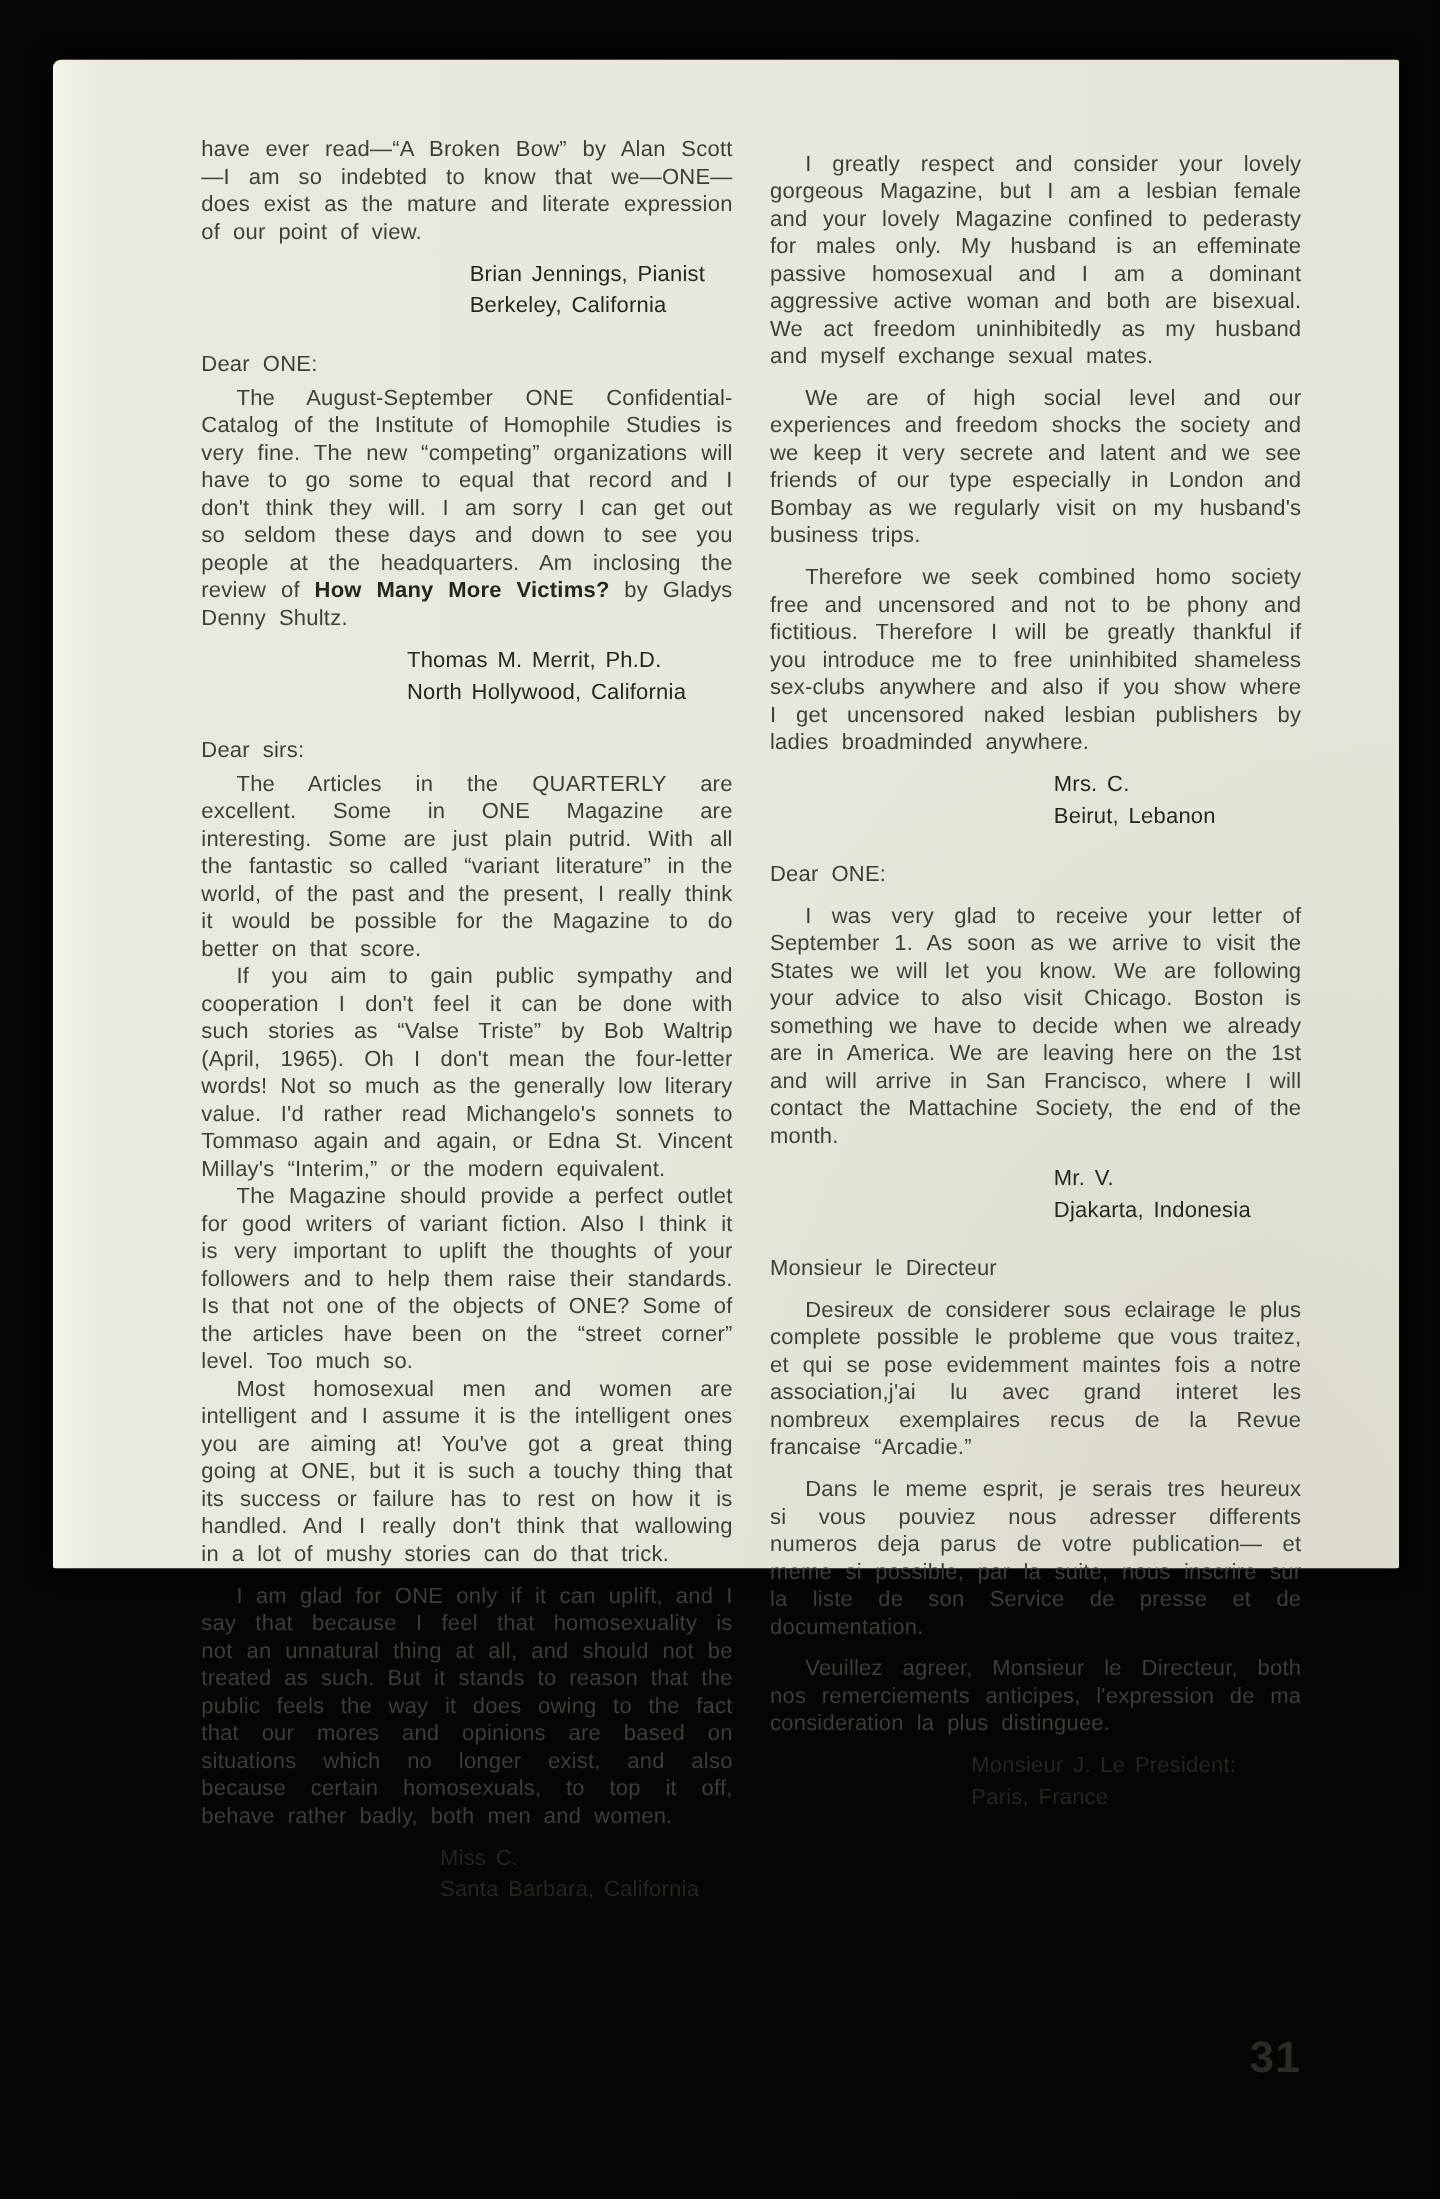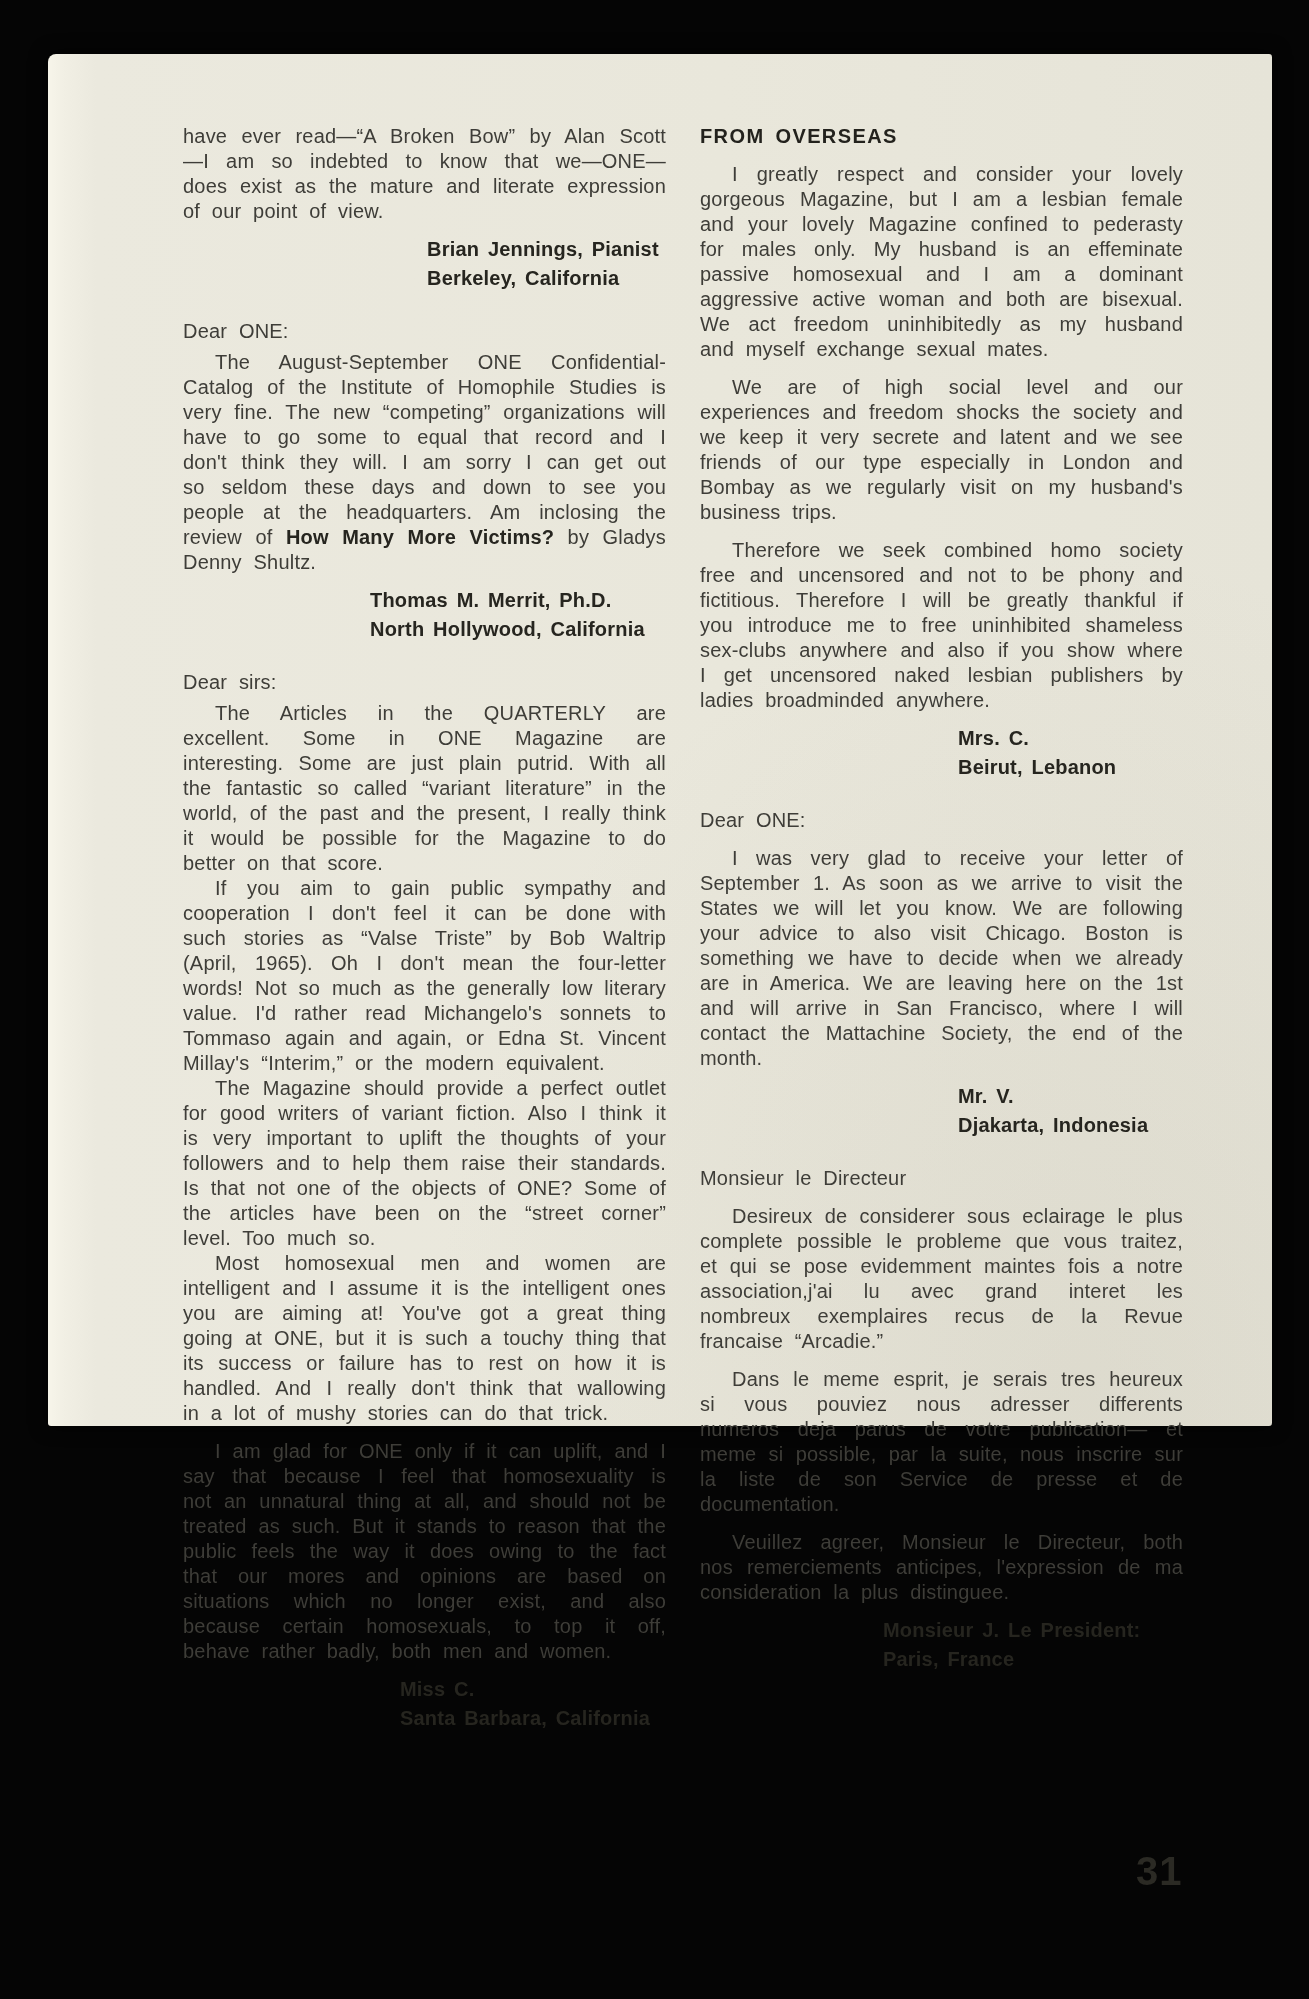--- a/index.html
+++ b/index.html
@@ -51,21 +51,21 @@
     margin-bottom: 6px;
   }
   .heading {
     font-weight: bold;
     color: #23221d;
     letter-spacing: 1.4px;
     word-spacing: 4px;
     margin-bottom: 8px;
   }
   .signature {
-    font-weight: bold;
+    font-weight: normal;
     color: #26251f;
     margin-top: 11px;
     margin-bottom: 3px;
     word-spacing: 3px;
   }
   .sig-line { line-height: 29px; }
 
   .para b {
     font-weight: bold;
     color: #26251f;
@@ -102,21 +102,20 @@
       <p class="para indent"><span>If you aim to gain public sympathy and cooperation I don't feel it can be done with such stories as “Valse Triste” by Bob Waltrip (April, 1965). Oh I don't mean the four-letter words! Not so much as the generally low literary value. I'd rather read Michangelo's sonnets to Tommaso again and again, or Edna St. Vincent Millay's “Interim,” or the modern equivalent.</span></p>
       <p class="para indent"><span>The Magazine should provide a perfect outlet for good writers of variant fiction. Also I think it is very important to uplift the thoughts of your followers and to help them raise their standards. Is that not one of the objects of ONE? Some of the articles have been on the “street corner” level. Too much so.</span></p>
       <p class="para indent"><span>Most homosexual men and women are intelligent and I assume it is the intelligent ones you are aiming at! You've got a great thing going at ONE, but it is such a touchy thing that its success or failure has to rest on how it is handled. And I really don't think that wallowing in a lot of mushy stories can do that trick.</span></p>
       <p class="para indent spaced"><span>I am glad for ONE only if it can uplift, and I say that because I feel that homosexuality is not an unnatural thing at all, and should not be treated as such. But it stands to reason that the public feels the way it does owing to the fact that our mores and opinions are based on situations which no longer exist, and also because certain homosexuals, to top it off, behave rather badly, both men and women.</span></p>
       <div class="signature" style="margin-left: 217px;">
         <div class="sig-line">Miss C.</div>
         <div class="sig-line">Santa Barbara, California</div>
       </div>
     </div>
   <div class="col col-right" id="col-right">
-      <div class="heading">FROM OVERSEAS</div>
       <p class="para indent spaced"><span>I greatly respect and consider your lovely gorgeous Magazine, but I am a lesbian female and your lovely Magazine confined to pederasty for males only. My husband is an effeminate passive homosexual and I am a dominant aggressive active woman and both are bisexual. We act freedom uninhibitedly as my husband and myself exchange sexual mates.</span></p>
       <p class="para indent spaced"><span>We are of high social level and our experiences and freedom shocks the society and we keep it very secrete and latent and we see friends of our type especially in London and Bombay as we regularly visit on my husband's business trips.</span></p>
       <p class="para indent spaced"><span>Therefore we seek combined homo society free and uncensored and not to be phony and fictitious. Therefore I will be greatly thankful if you introduce me to free uninhibited shameless sex-clubs anywhere and also if you show where I get uncensored naked lesbian publishers by ladies broadminded anywhere.</span></p>
       <div class="signature" style="margin-left: 258px;">
         <div class="sig-line">Mrs. C.</div>
         <div class="sig-line">Beirut, Lebanon</div>
       </div>
       <div class="salutation">Dear ONE:</div>
       <p class="para indent spaced"><span>I was very glad to receive your letter of September 1. As soon as we arrive to visit the States we will let you know. We are following your advice to also visit Chicago. Boston is something we have to decide when we already are in America. We are leaving here on the 1st and will arrive in San Francisco, where I will contact the Mattachine Society, the end of the month.</span></p>
       <div class="signature" style="margin-left: 258px;">

